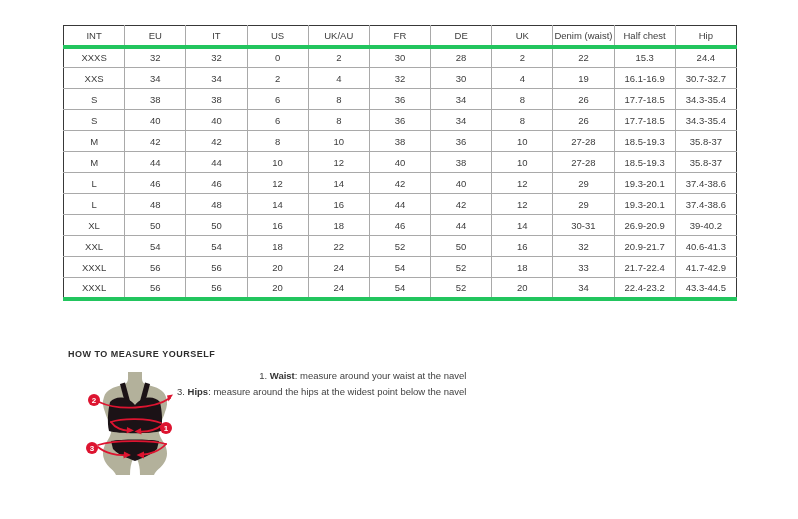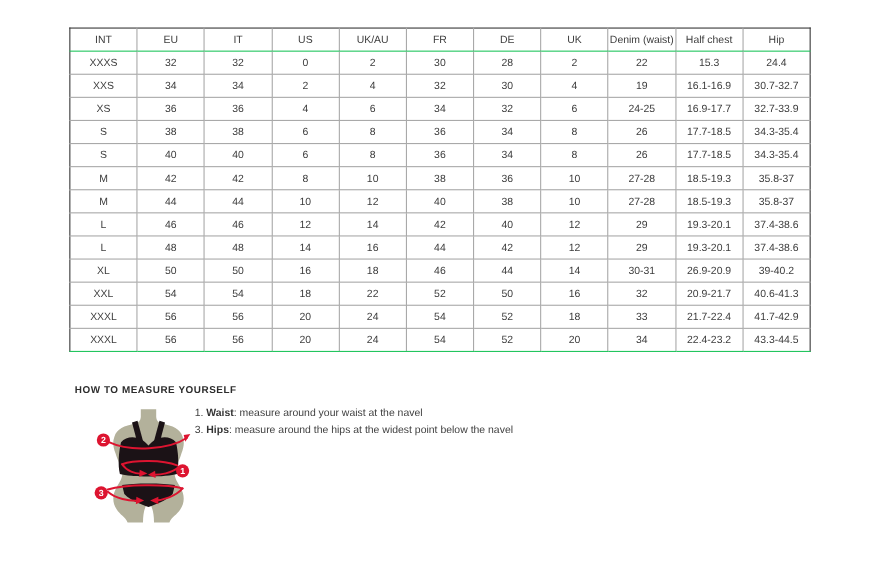--- a/index.html
+++ b/index.html
@@ -30,21 +30,21 @@
     font-size: 9.5px;
     font-weight: 400;
     color: #3c3c3c;
     padding: 0;
     white-space: nowrap;
     overflow: hidden;
   }
   .size-table tr:first-child > * { border-top: 1px solid #383838; }
   .size-table tr > *:first-child { border-left: 1px solid #383838; }
   .size-table tr > *:last-child  { border-right: 1px solid #383838; }
-  .size-table tr:last-child > *  { border-bottom: 1px solid #22c55e; }
+  .size-table tr:last-child > *  { border-bottom: 4px solid #22c55e; }
 
   
   .measure-heading {
     position: absolute;
     left: 68px;
     top: 349px;
     font-size: 9px;
     font-weight: 700;
     letter-spacing: 0.5px;
     color: #2d2d2d;
@@ -55,20 +55,21 @@
     left: 177px;
     top: 370px;
     list-style: none;
   }
   .measure-steps li {
     font-size: 9.5px;
     line-height: 11px;
     color: #414141;
     margin-bottom: 4.5px;
     white-space: nowrap;
+    text-align: right;
   }
   .measure-steps .term { font-weight: 700; color: #343434; }
 
   .figure-wrap {
     position: absolute;
     left: 84px;
     top: 371px;
     width: 100px;
     height: 108px;
   }
@@ -116,33 +117,20 @@
           <td>2</td>
           <td>4</td>
           <td>32</td>
           <td>30</td>
           <td>4</td>
           <td>19</td>
           <td>16.1-16.9</td>
           <td>30.7-32.7</td>
         </tr>
         <tr>
-          <td>XS</td>
-          <td>36</td>
-          <td>36</td>
-          <td>4</td>
-          <td>6</td>
-          <td>34</td>
-          <td>32</td>
-          <td>6</td>
-          <td>24-25</td>
-          <td>16.9-17.7</td>
-          <td>32.7-33.9</td>
-        </tr>
-        <tr>
           <td>S</td>
           <td>38</td>
           <td>38</td>
           <td>6</td>
           <td>8</td>
           <td>36</td>
           <td>34</td>
           <td>8</td>
           <td>26</td>
           <td>17.7-18.5</td>

